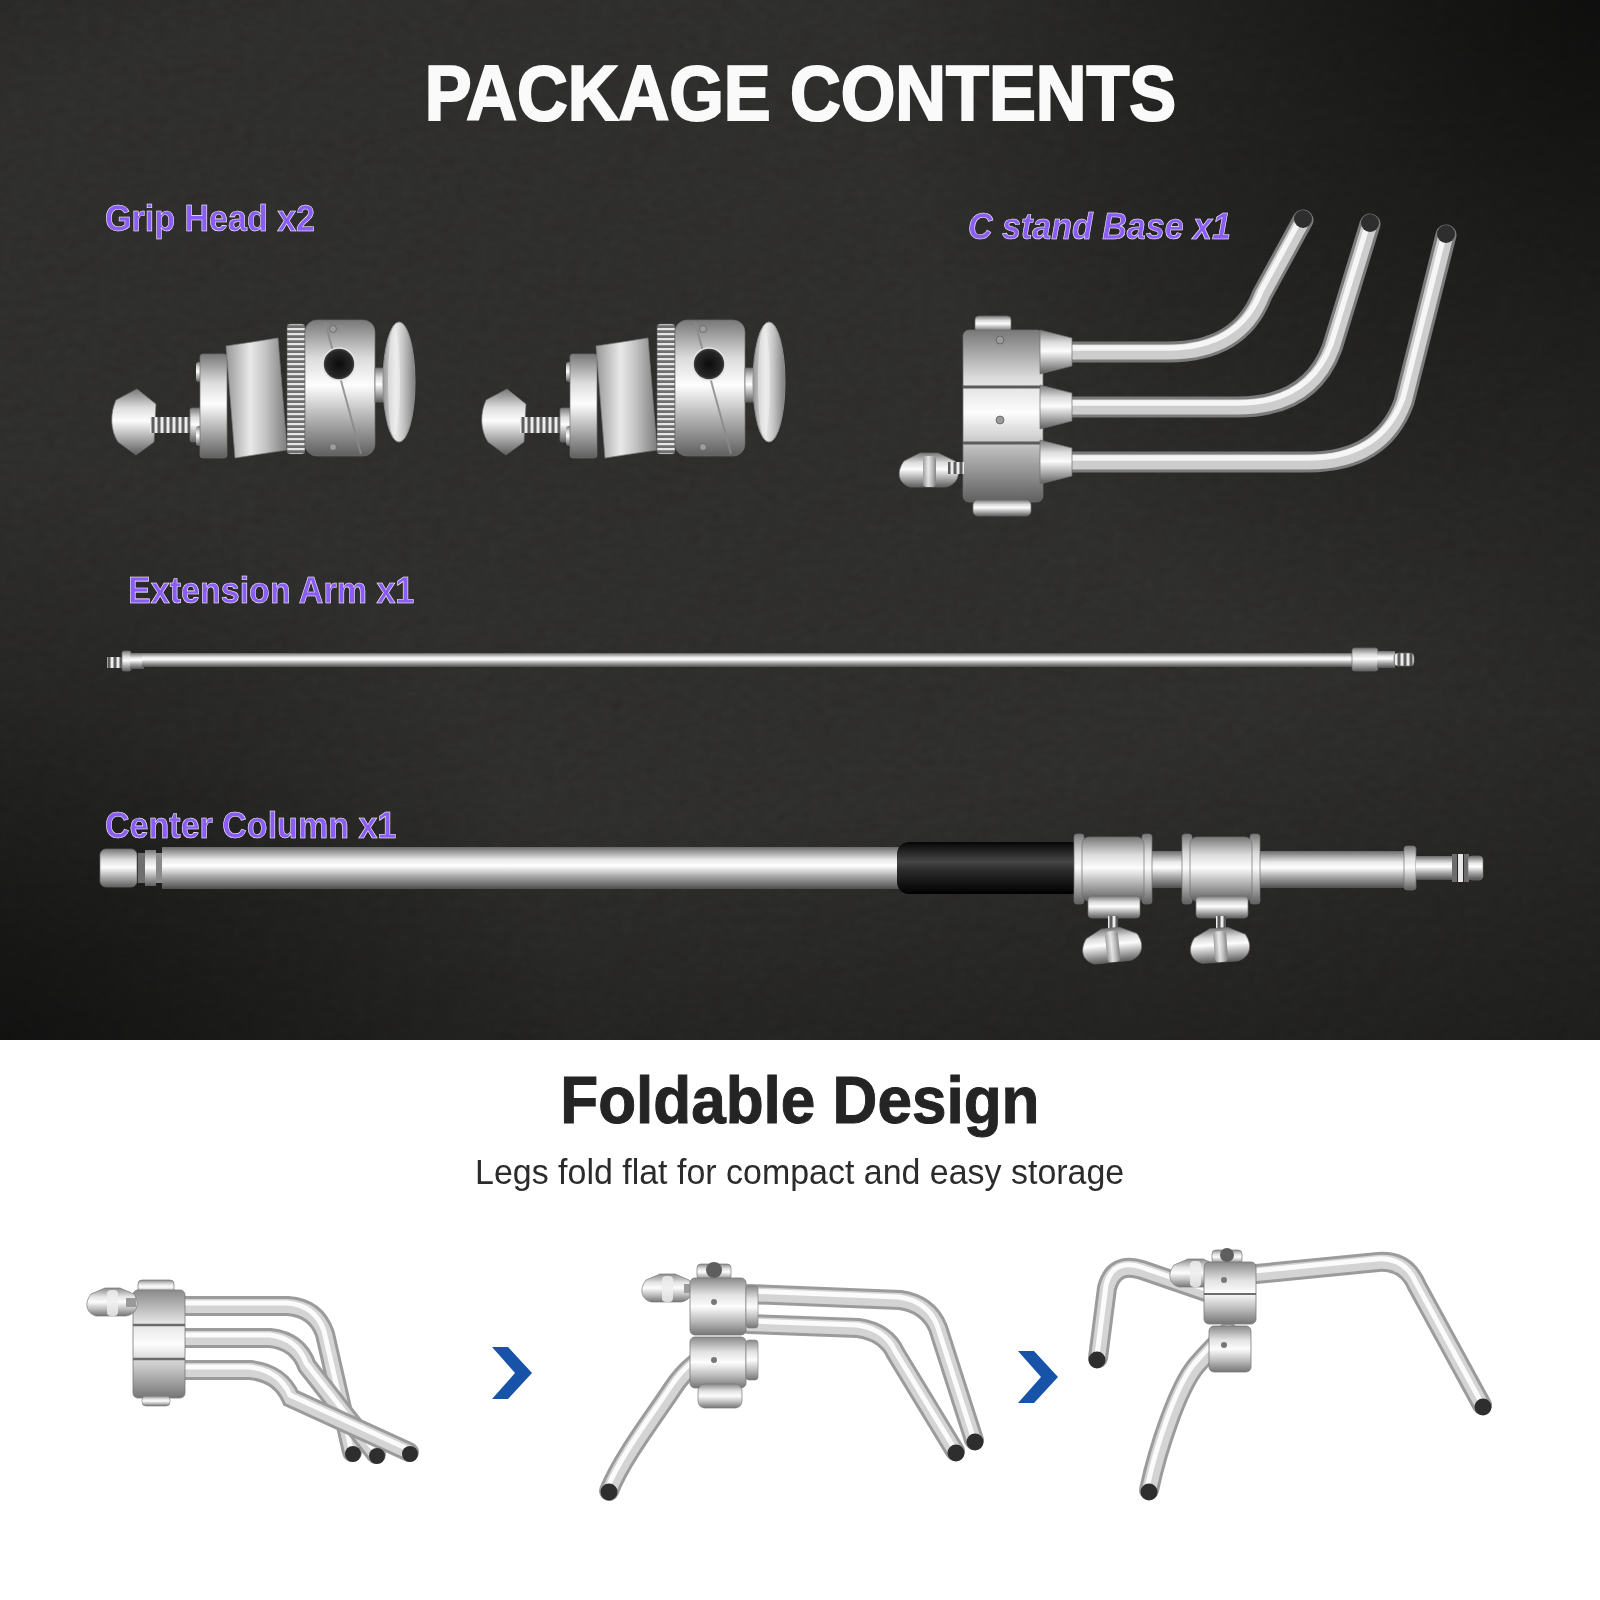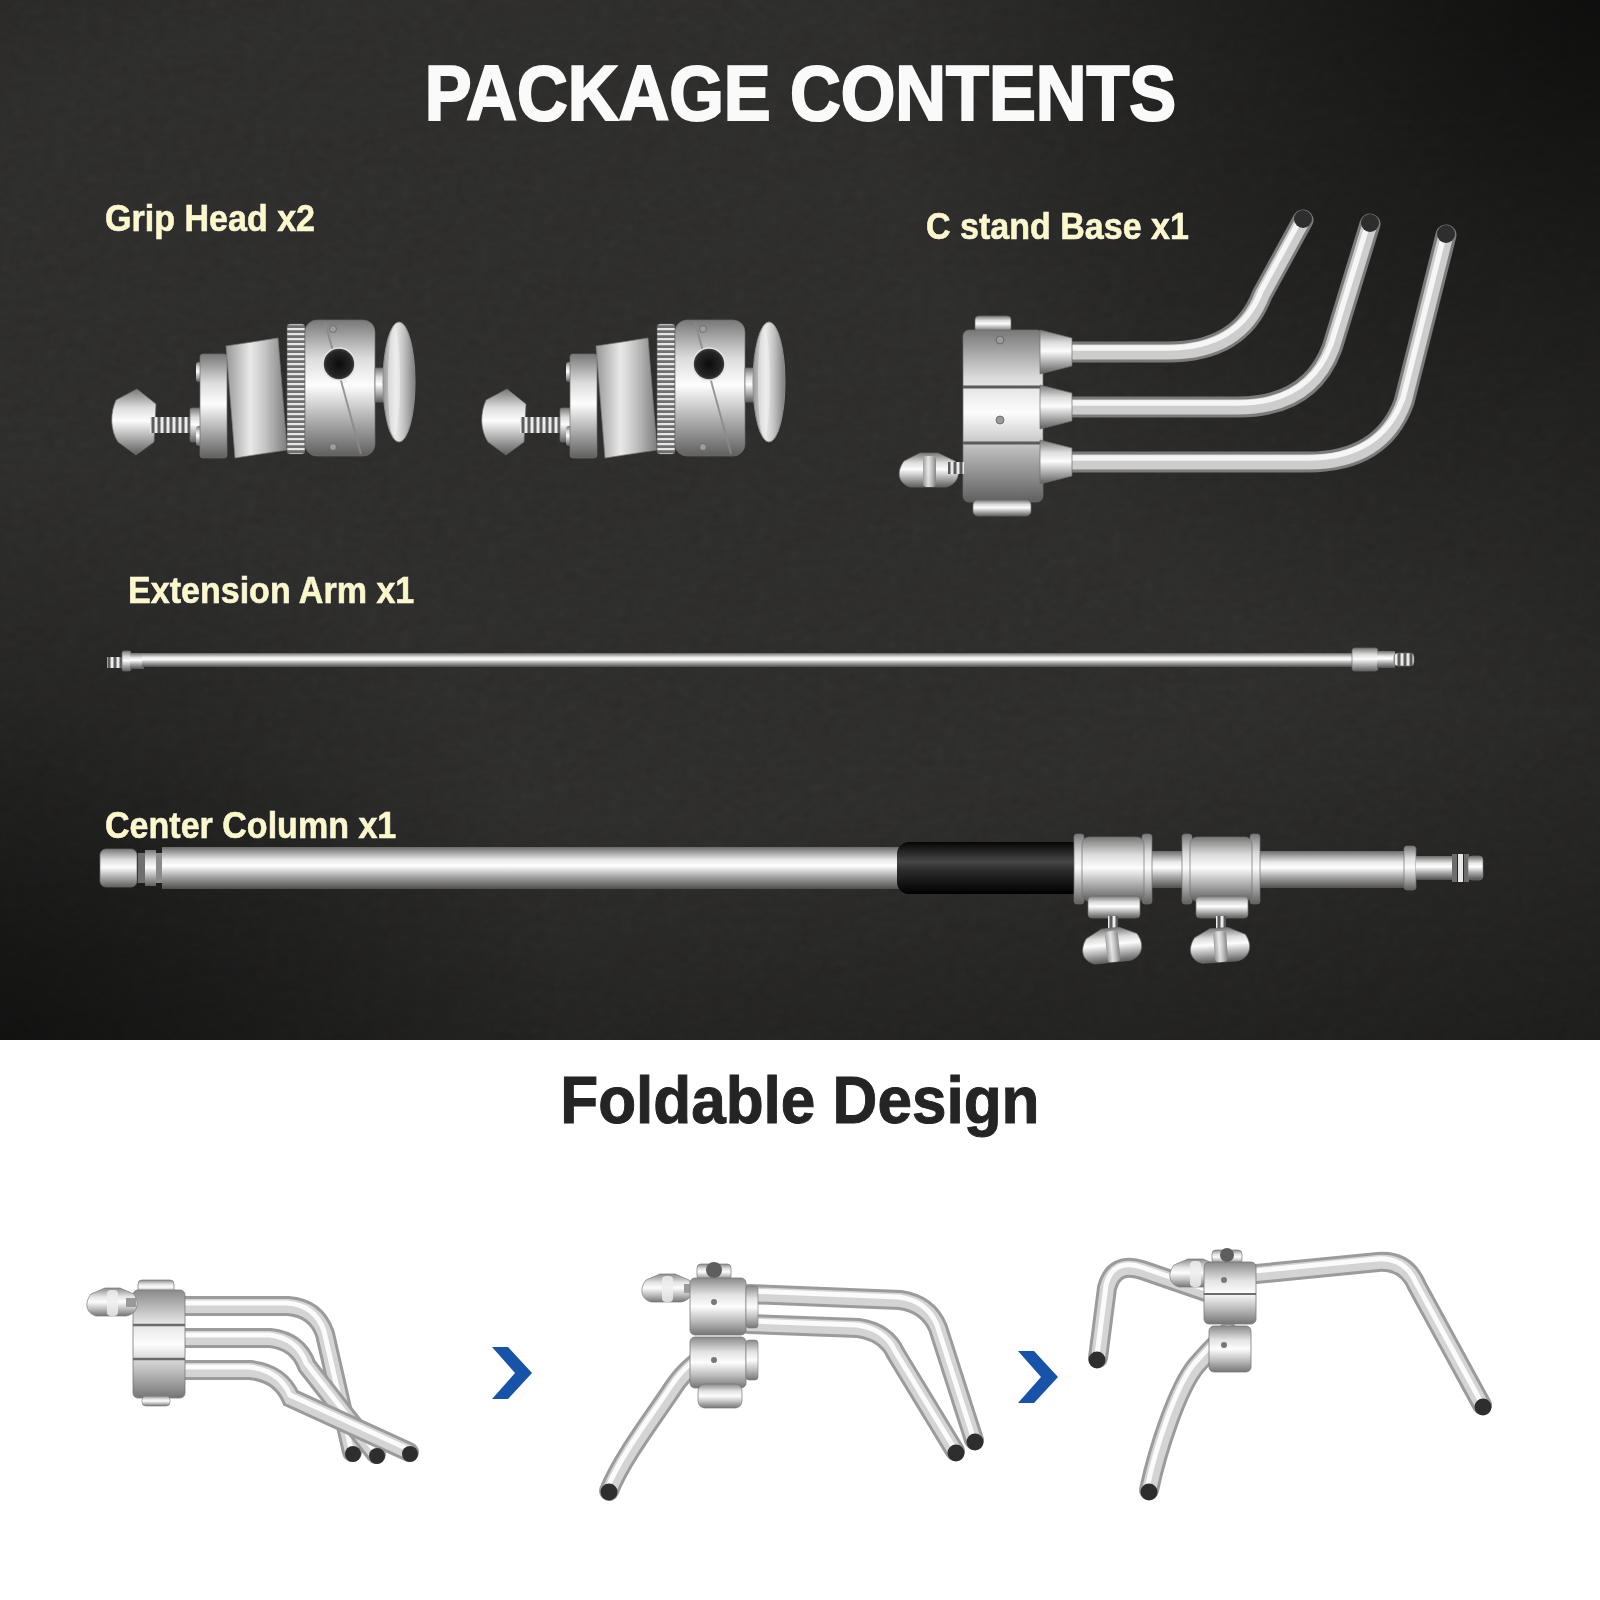--- a/index.html
+++ b/index.html
@@ -13,25 +13,25 @@
     background:
       radial-gradient(circle at 100% 0%, rgba(0,0,0,.62), rgba(0,0,0,0) 38%),
       radial-gradient(circle at 0% 100%, rgba(0,0,0,.45), rgba(0,0,0,0) 30%),
       radial-gradient(ellipse 120% 90% at 42% 38%, rgba(0,0,0,0) 45%, rgba(0,0,0,.5) 100%);}
 
   .pkg-title{position:absolute;left:0;top:48px;width:1600px;text-align:center;
     font-size:78px;font-weight:700;color:#fafafa;-webkit-text-stroke:2.2px #fafafa;
     letter-spacing:0px;white-space:nowrap;}
   .pkg-title .cond{display:inline-block;transform:scaleX(.9);}
 
-  .item-label{position:absolute;font-size:37px;font-weight:700;color:#fef9c3;
+  .item-label{position:absolute;font-size:37px;font-weight:700;color:#8b5cf6;
     -webkit-text-stroke:.6px #f5f5f5;white-space:nowrap;}
   .item-label .cond{display:inline-block;transform:scaleX(.92);transform-origin:0 50%;}
   .lbl-grip{left:105px;top:198px;}
-  .lbl-base{left:926px;top:206px;}
+  .lbl-base{left:968px;top:206px;font-style:italic;}
   .lbl-arm{left:105px;top:570px;margin-left:23px;}
   .lbl-col{left:105px;top:770px;margin-top:35px;}
 
   
   .fold-section{position:absolute;left:0;top:1040px;width:1600px;height:444px;background:#ffffff;}
   .fold-title{position:absolute;left:0;top:22px;width:1600px;text-align:center;
     font-size:66px;font-weight:700;color:#242424;-webkit-text-stroke:1px #242424;white-space:nowrap;}
   .fold-title .cond{display:inline-block;transform:scaleX(.94);}
   .fold-subtitle{position:absolute;left:0;top:112px;width:1600px;text-align:center;
     font-size:35px;font-weight:400;color:#2b2b2b;white-space:nowrap;}
@@ -222,20 +222,21 @@
 
     <div class="pkg-title"><span class="cond">PACKAGE CONTENTS</span></div>
     <div class="item-label lbl-grip"><span class="cond">Grip Head x2</span></div>
     <div class="item-label lbl-base"><span class="cond">C stand Base x1</span></div>
     <div class="item-label lbl-arm"><span class="cond">Extension Arm x1</span></div>
     <div class="item-label lbl-col"><span class="cond">Center Column x1</span></div>
   </div>
 
   <div class="fold-section">
     <div class="fold-title"><span class="cond">Foldable Design</span></div>
+    <div class="fold-subtitle"><span class="cond">Legs fold flat for compact and easy storage</span></div>
 
     <svg width="1600" height="560" style="position:absolute;left:0;top:0">
       <defs>
         <linearGradient id="bMetalV" x1="0" y1="0" x2="0" y2="1">
           <stop offset="0" stop-color="#8a8a8a"></stop>
             <stop offset=".3" stop-color="#e3e3e3"></stop>
           <stop offset=".5" stop-color="#fdfdfd"></stop>
             <stop offset=".75" stop-color="#bdbdbd"></stop>
           <stop offset="1" stop-color="#757575"></stop>
         </linearGradient>

